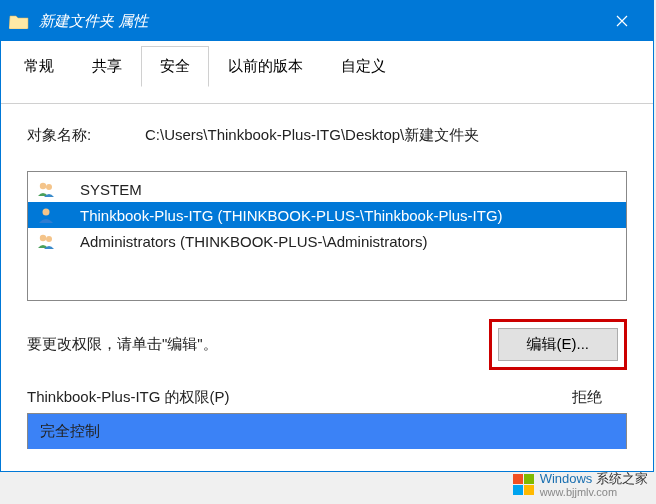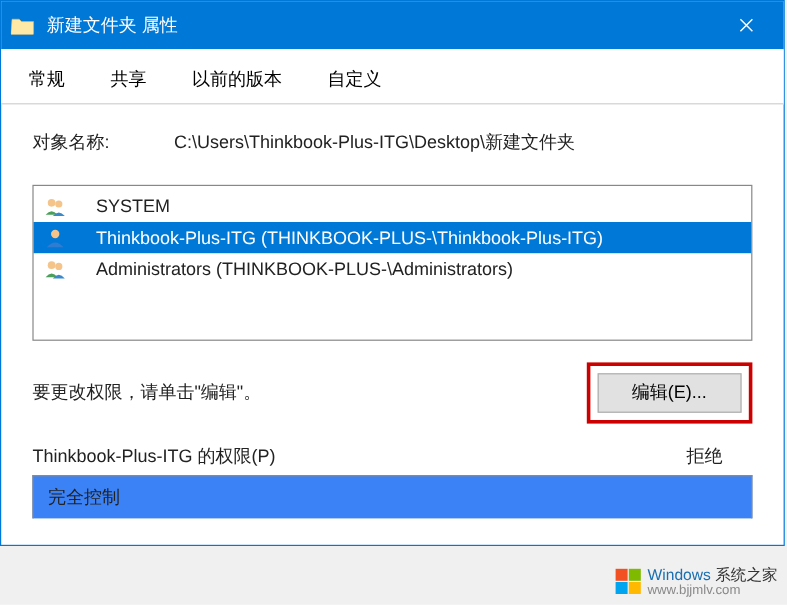--- a/index.html
+++ b/index.html
@@ -2,25 +2,25 @@
 <html><head>
   <meta charset="utf-8">
   <style>
     * { box-sizing: border-box; margin: 0; padding: 0; font-family: "Microsoft YaHei", "Segoe UI", sans-serif; }
     body { width: 656px; height: 504px; background: #f0f0f0; overflow: hidden; position: relative; }
     
     .window { width: 654px; border: 1px solid #0078d7; background: white; }
     
     .titlebar { background: #0078d7; color: white; height: 40px; display: flex; align-items: center; padding: 0 8px; }
     .titlebar-icon { width: 20px; height: 16px; margin-right: 10px; }
-    .titlebar-text { flex: 1; font-size: 15px; }
+    .titlebar-text { flex: 1; font-size: 15px; font-style: italic; }
     .close-btn { width: 46px; height: 40px; display: flex; align-items: center; justify-content: center; cursor: pointer; }
     .close-btn svg { width: 12px; height: 12px; }
     
-    .tabs { display: flex; padding: 4px 4px 0 4px; background: white; border-bottom: 1px solid #d0d0d0; }
+    .tabs { display: flex; padding: 4px 4px 17px 4px; background: white; border-bottom: 1px solid #d0d0d0; }
     .tab { padding: 10px 18px; font-size: 15px; cursor: pointer; border: 1px solid transparent; position: relative; top: 1px; }
     .tab.active { background: white; border: 1px solid #d0d0d0; border-bottom: 1px solid white; }
     
     .content { padding: 22px 26px; font-size: 15px; color: #222; }
     
     .row-label { display: flex; margin-bottom: 26px; }
     .row-label .lbl { width: 118px; }
     .row-label .val { flex: 1; }
     
     .group-label { margin-bottom: 8px; }
@@ -61,20 +61,21 @@
     <div class="close-btn">
       <svg viewBox="0 0 12 12">
           <path stroke="white" stroke-width="1.2" fill="none" d="M1 1 L11 11 M11 1 L1 11"></path>
         </svg>
     </div>
   </div>
 
   <div class="tabs">
     <div class="tab">常规</div>
     <div class="tab">共享</div>
+    <div class="tab active">安全</div>
     <div class="tab">以前的版本</div>
     <div class="tab">自定义</div>
   </div>
 
   <div class="content">
     <div class="row-label">
       <span class="lbl">对象名称:</span>
       <span class="val">C:\Users\Thinkbook-Plus-ITG\Desktop\新建文件夹</span>
     </div>
 

